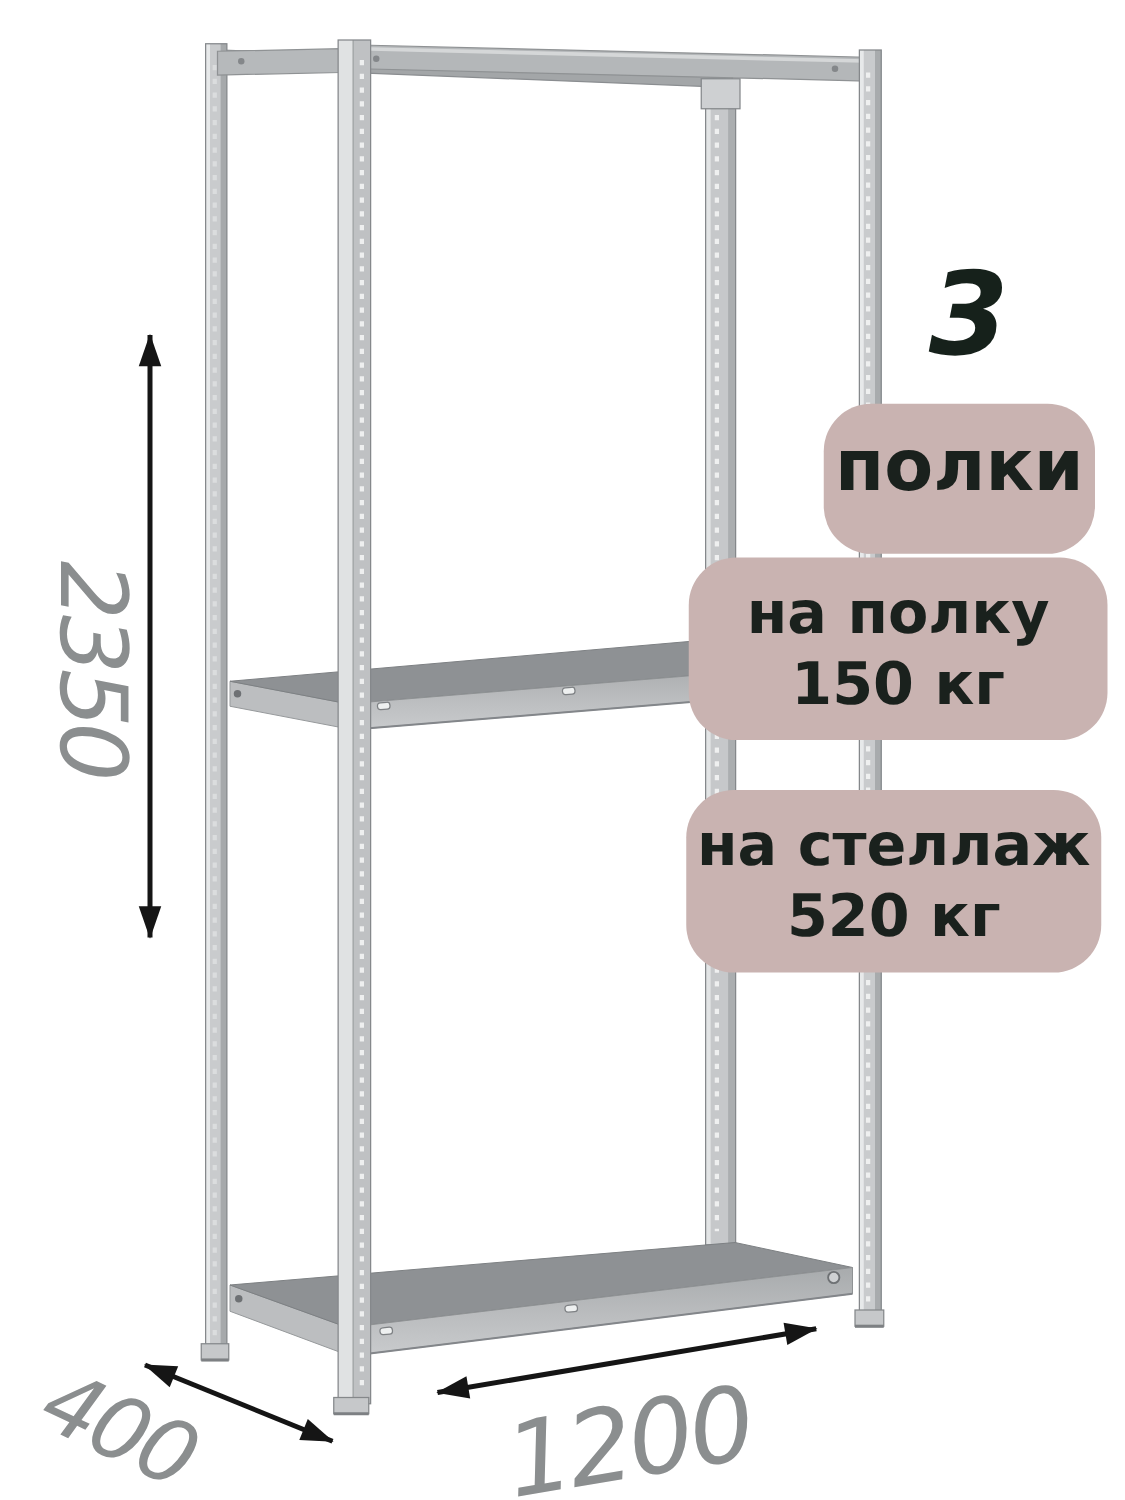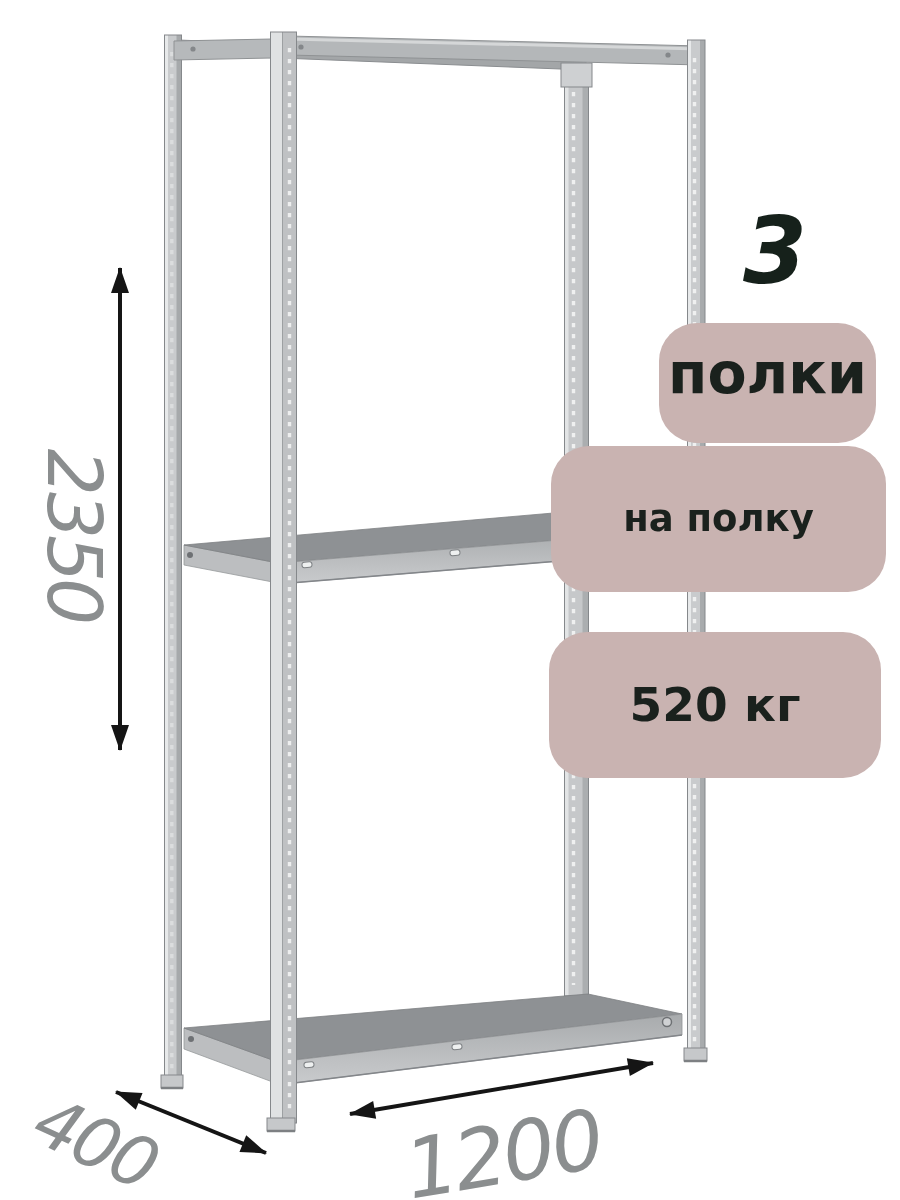--- a/index.html
+++ b/index.html
@@ -31,21 +31,21 @@
   .badge{
     position:absolute;
     background:var(--badge-background);
     border-radius:38px;
     display:flex;flex-direction:column;
     justify-content:center;align-items:center;
     font-weight:bold;color:var(--badge-text);
     text-align:center;
   }
   .badge-count-unit{left:659px;top:303px;width:217px;height:100px;font-size:57px;line-height:1;padding-bottom:20px;margin-top:20px;}
-  .badge-per-shelf{left:551px;top:446px;width:335px;height:146px;font-size:37px;line-height:1.22;}
+  .badge-per-shelf{left:551px;top:446px;width:335px;height:146px;font-size:47px;line-height:1.22;}
   .badge-per-rack{left:549px;top:632px;width:332px;height:146px;font-size:47px;line-height:1.22;}
 
   .count-number{
     position:absolute;left:700px;top:206px;width:150px;
     text-align:center;font-size:92px;line-height:1;
     font-weight:bold;font-style:italic;color:var(--count-text);
   }
 
   
   .dim-label{
@@ -159,23 +159,25 @@
   </svg>
 
   <div class="count-number">3</div>
 
   <div class="badge badge-count-unit">
     <span>полки</span>
   </div>
 
   <div class="badge badge-per-shelf">
     <span>на полку</span>
+    <span>150 кг</span>
   </div>
 
   <div class="badge badge-per-rack">
+    <span>на стеллаж</span>
     <span>520 кг</span>
   </div>
 
   <div class="dim-label dim-height">2350</div>
   <div class="dim-label dim-depth">400</div>
   <div class="dim-label dim-width">1200</div>
 
 </div>
 
 </body></html>

